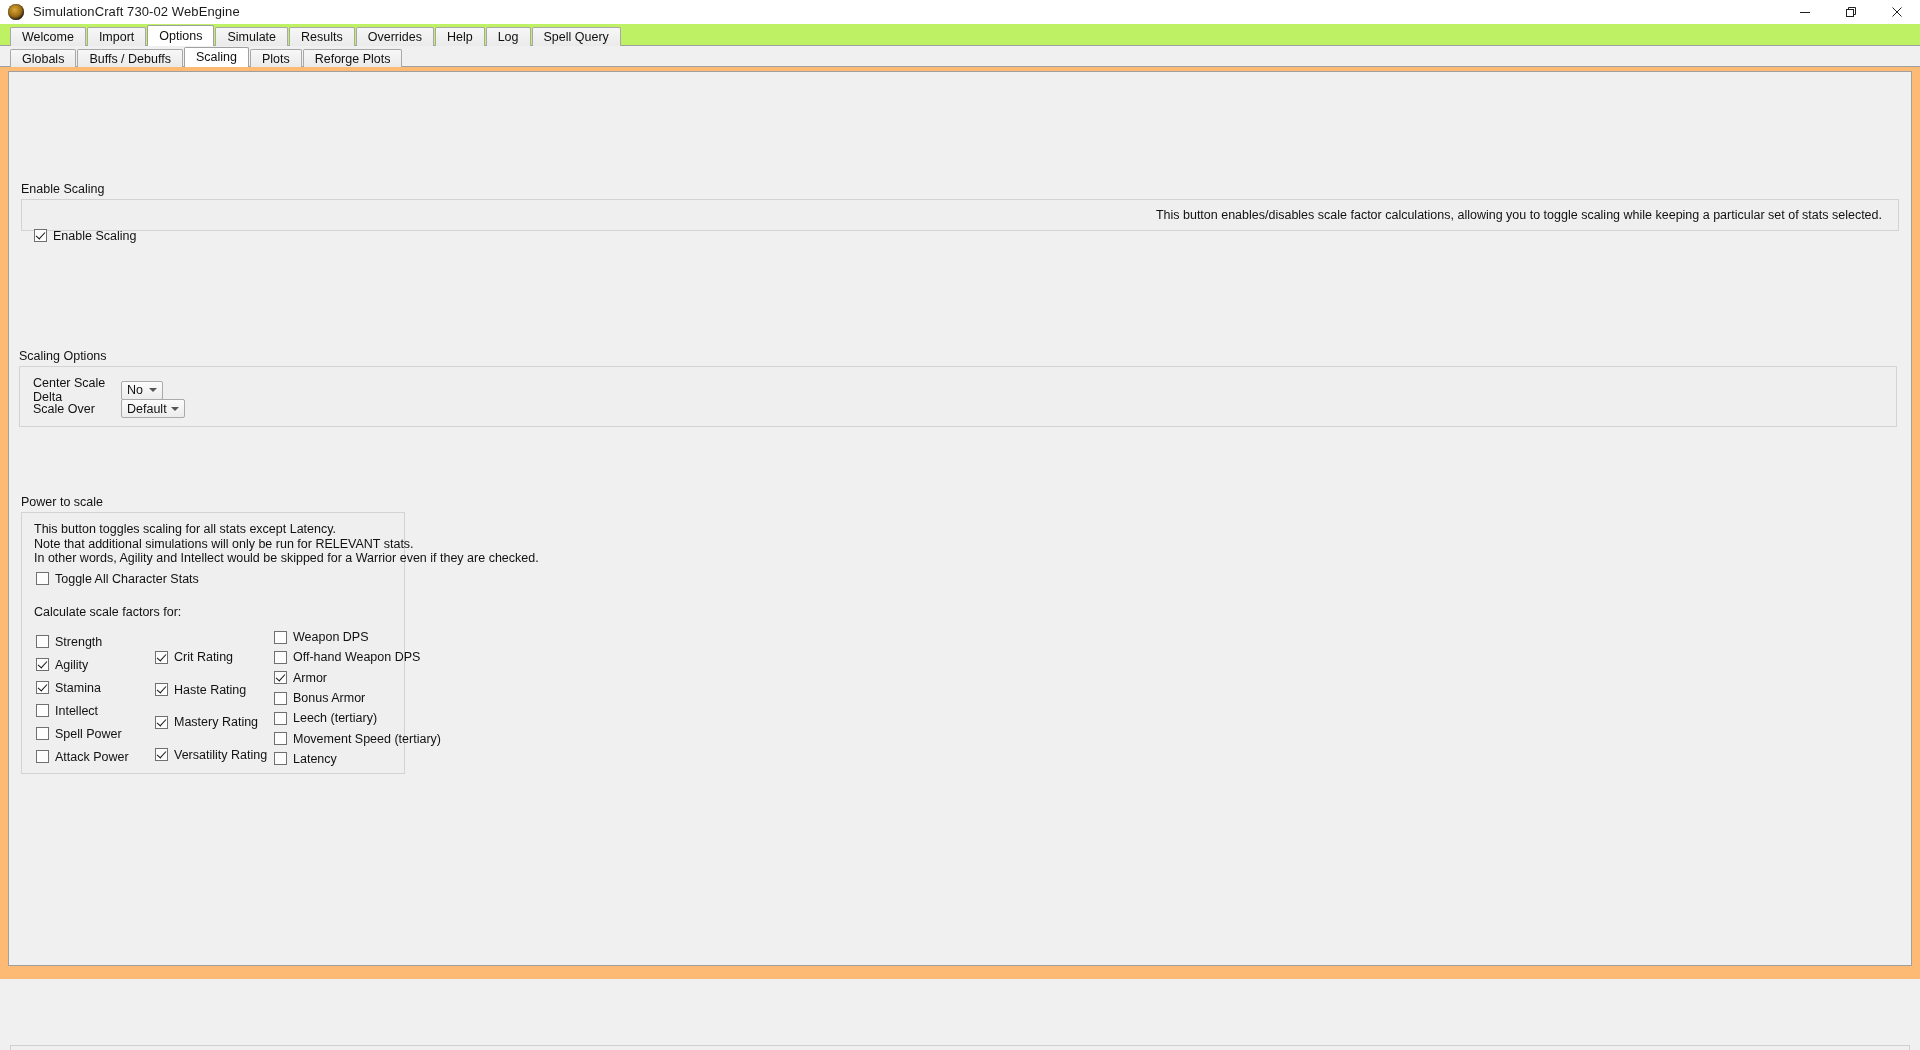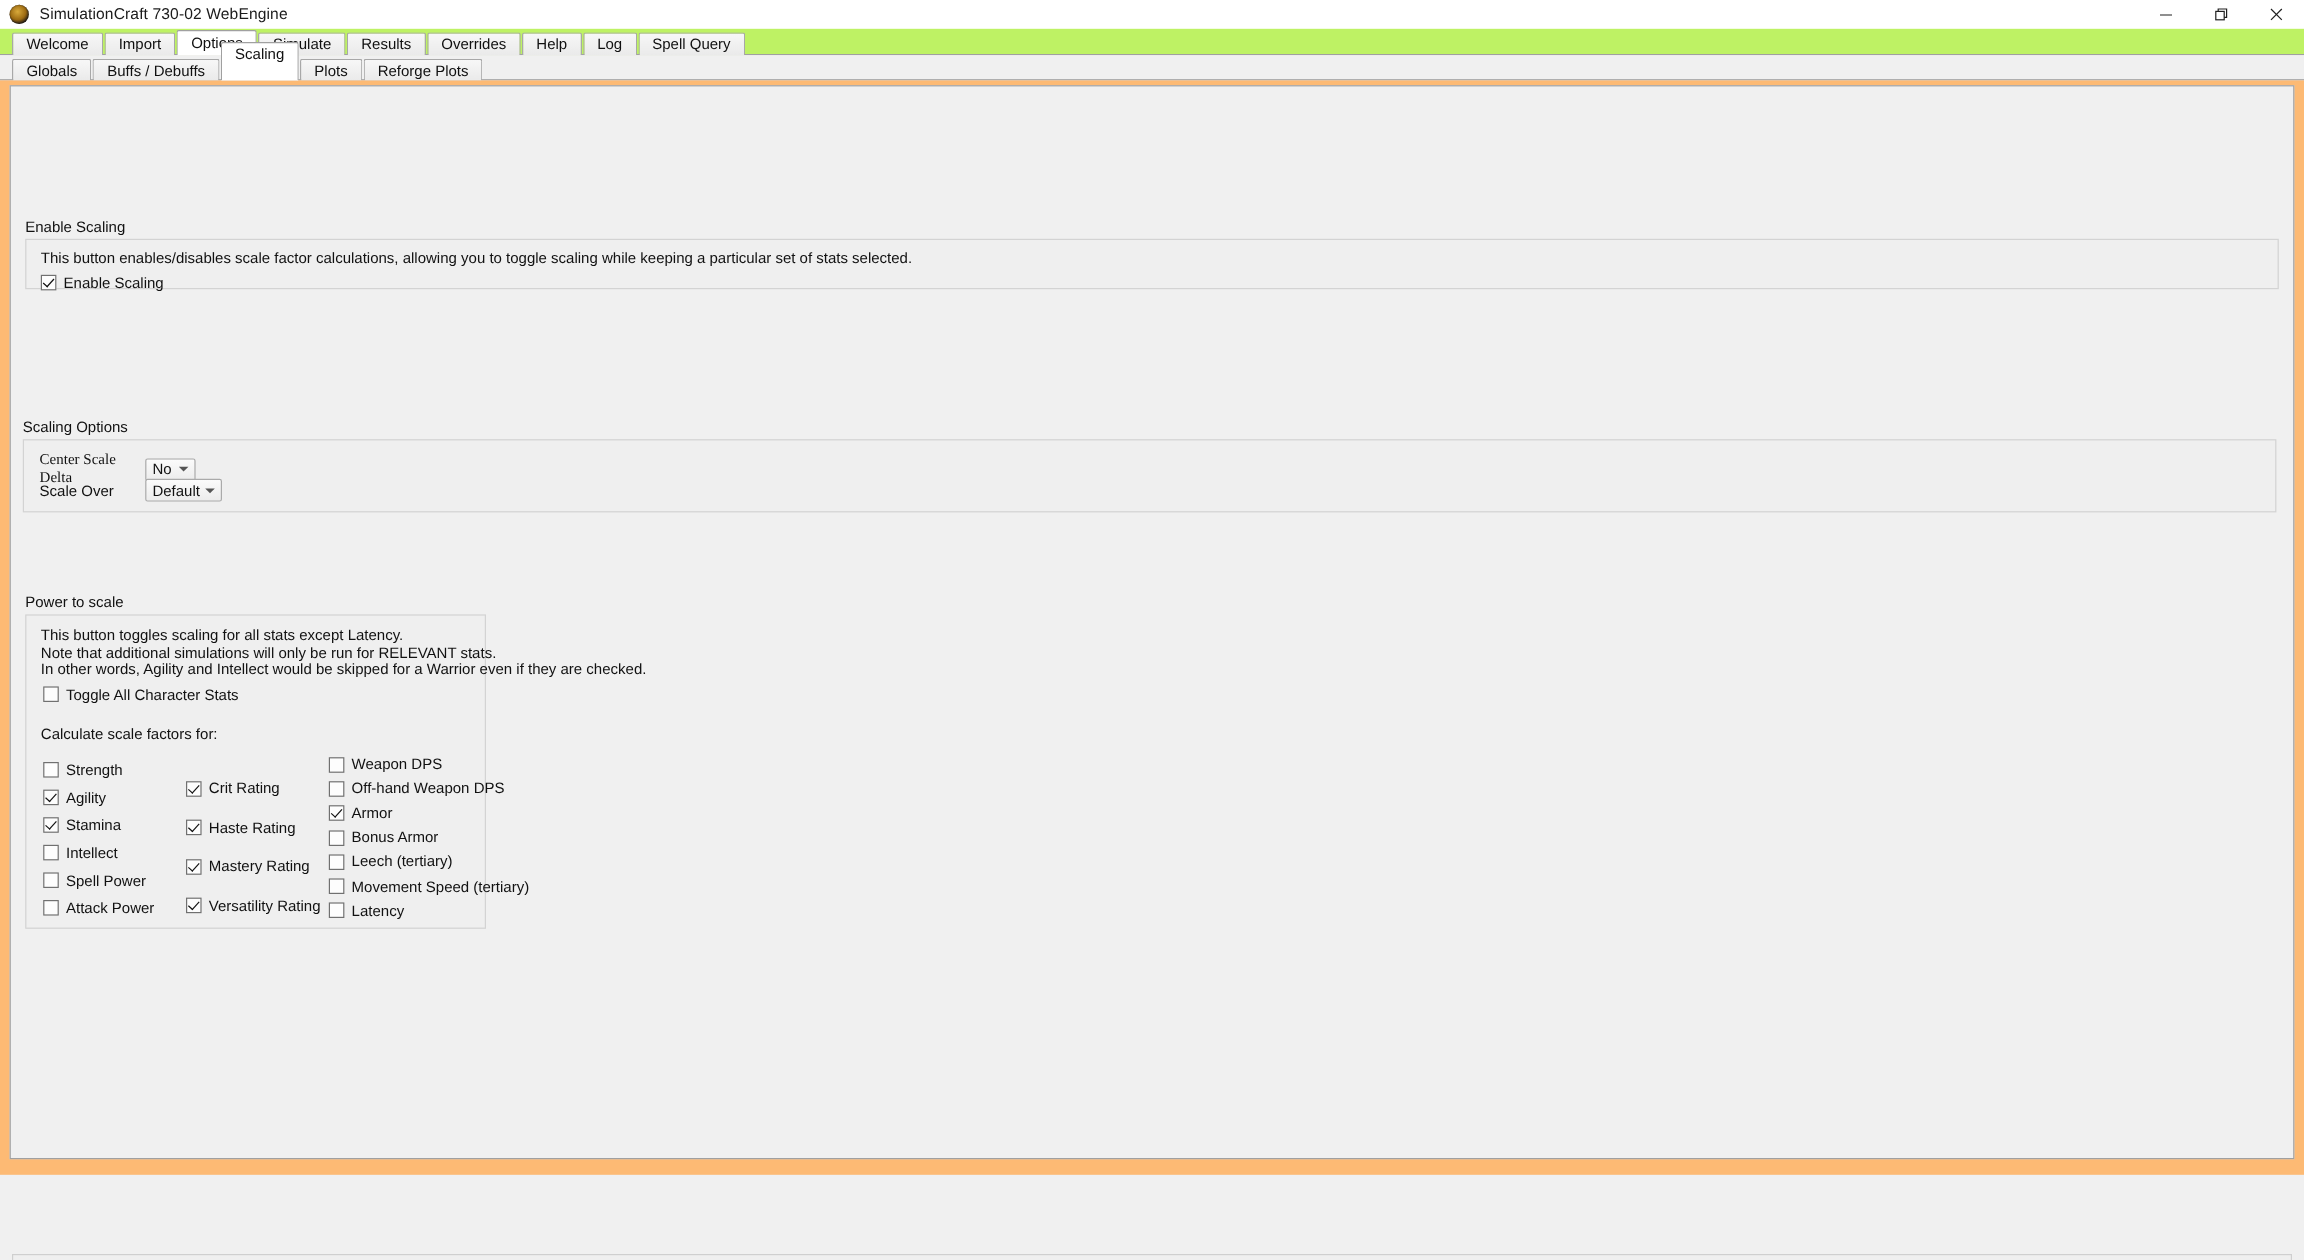--- a/index.html
+++ b/index.html
@@ -120,21 +120,21 @@
     border-radius: 2px 2px 0 0;
     font-size: 12.5px;
     color: #101010;
     box-sizing: border-box;
     position: relative;
     z-index: 1;
     white-space: nowrap;
   }
   .tab2.active {
     background: #ffffff;
-    height: 32px;
+    height: 20px;
     line-height: 19px;
     z-index: 3;
     border-color: #a0a0a0;
   }
 
   
   .page {
     position: relative;
     height: 912px;
     background: #fdba74;
@@ -304,34 +304,34 @@
   <div class="tab2 active">Scaling</div>
   <div class="tab2">Plots</div>
   <div class="tab2">Reforge Plots</div>
 </div>
 
 <div class="page">
   <div class="scrollpane">
 
     <div class="group" style="left:12px; top:110px; width:1878px;">
       <span class="group-label">Enable Scaling</span>
-      <div class="group-frame" style="height:42px; padding:8px 16px 0 12px;">
+      <div class="group-frame" style="height:32px; padding:8px 16px 0 12px;text-align:right;">
         <div class="desc">This button enables/disables scale factor calculations, allowing you to toggle scaling while keeping a particular set of stats selected.</div>
         <div class="cb-row" style="margin-top:6px;">
           <span class="cb checked"></span>
           <span class="cb-label">Enable Scaling</span>
         </div>
       </div>
     </div>
 
     <div class="group" style="left:10px; top:277px; width:1878px;">
       <span class="group-label">Scaling Options</span>
       <div class="group-frame" style="height:61px; position:relative;">
         <div class="field-row" style="left:13px; top:9px;">
-          <span class="field-label" style="width:86px;font-family:Liberation Serif, serif;">Center Scale Delta</span>
+          <span class="field-label" style="width:86px;">Center Scale Delta</span>
           <span class="combo" style="width:42px; margin-left:2px;">
             <span class="combo-val">No</span>
             <span class="arrow">
                 <i></i>
               </span>
           </span>
         </div>
         <div class="field-row" style="left:13px; top:32px;">
           <span class="field-label" style="width:86px;">Scale Over</span>
           <span class="combo" style="width:64px; margin-left:2px;">

